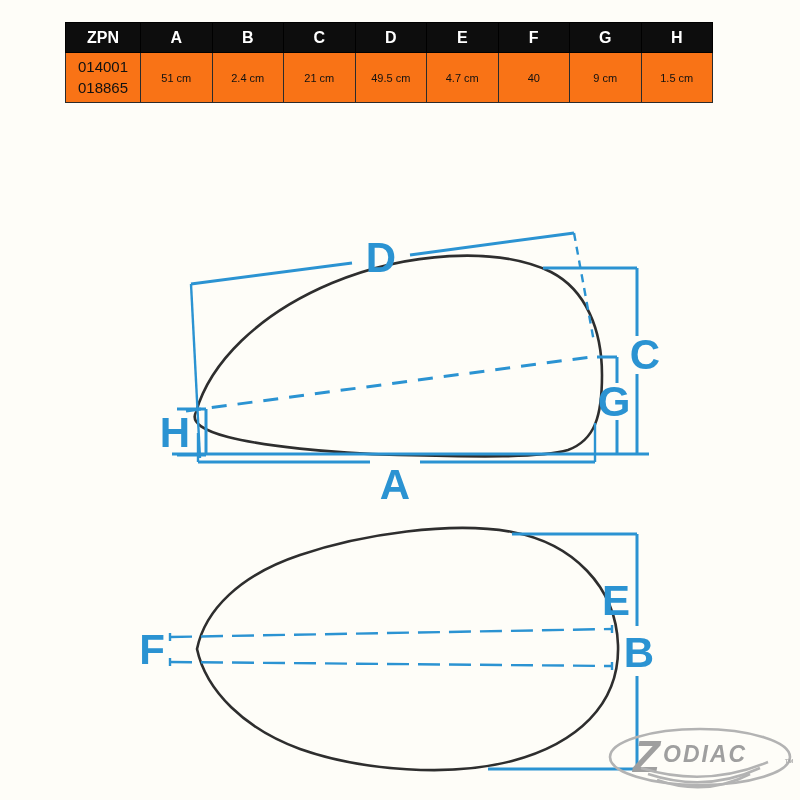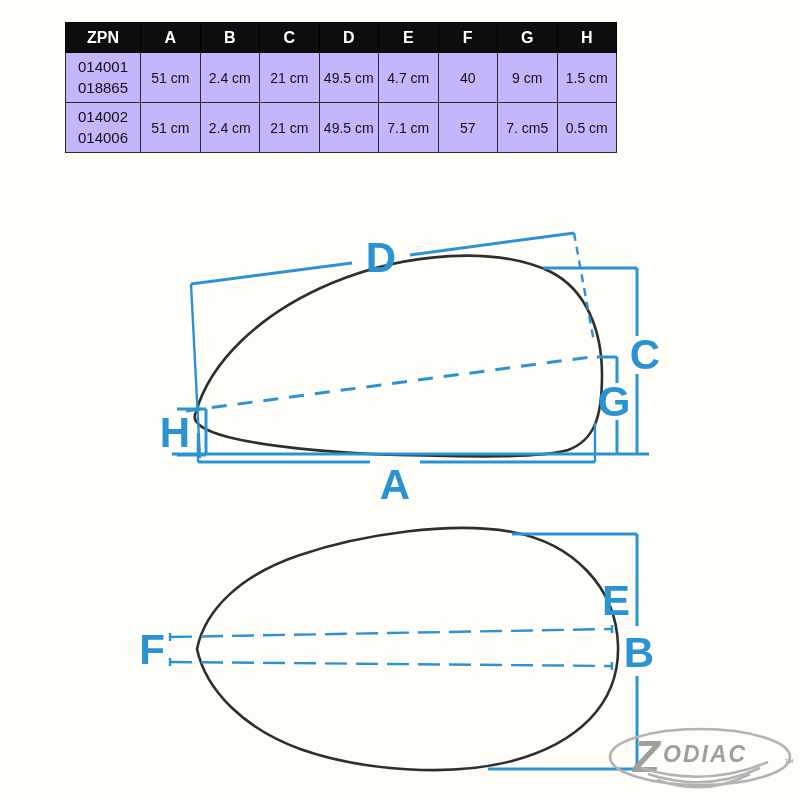--- a/index.html
+++ b/index.html
@@ -5,34 +5,34 @@
   html,body{margin:0;padding:0;}
   body{
     width:800px;height:800px;
     background:#fffefa;
     font-family:"Liberation Sans",sans-serif;
   }
   .sheet{position:relative;width:800px;height:800px;overflow:hidden;background:#fefdf8;}
 
   
   table.spec{
-    position:absolute;left:65px;top:22px;width:552px;
-    border-collapse:collapse;table-layout:fixed;background:#c4b5fd;
+    position:absolute;left:65px;top:22px;width:648px;
+    border-collapse:collapse;table-layout:fixed;background:#f97316;
   }
   table.spec th{
     background:#0d0d0d;color:#ffffff;
     font-size:16px;font-weight:bold;
     height:29px;padding:0;text-align:center;
     border:1px solid #000000;
   }
   table.spec td{
     border:1px solid #2b2b2b;
     height:49px;padding:0;
     text-align:center;vertical-align:middle;
-    font-size:14px;color:#111111;
+    font-size:11px;color:#111111;
   }
   table.spec td.zpn{font-weight:normal;line-height:1.35;font-size:15px;}
 
   
   svg.drawing{position:absolute;left:0;top:0;}
   .seat{stroke:#2e2e2e;stroke-width:2.6;fill:none;stroke-linecap:round;}
   .dim{stroke:#2b93d2;stroke-width:3;fill:none;stroke-linecap:butt;}
   .dim-thin{stroke:#2b93d2;stroke-width:2.4;fill:none;}
   .dim-label{
     font-family:"Liberation Sans",sans-serif;
@@ -81,34 +81,20 @@
           <div>018865</div>
         </td>
         <td>51 cm</td>
         <td>2.4 cm</td>
         <td>21 cm</td>
         <td>49.5 cm</td>
         <td>4.7 cm</td>
         <td>40</td>
         <td>9 cm</td>
         <td>1.5 cm</td>
-      </tr>
-      <tr>
-        <td class="zpn">
-          <div>014002</div>
-          <div>014006</div>
-        </td>
-        <td>51 cm</td>
-        <td>2.4 cm</td>
-        <td>21 cm</td>
-        <td>49.5 cm</td>
-        <td>7.1 cm</td>
-        <td>57</td>
-        <td>7. cm5</td>
-        <td>0.5 cm</td>
       </tr>
     </tbody>
   </table>
 
   <svg class="drawing" width="800" height="800" viewBox="0 0 800 800">
 
     <g>
 
       <path class="seat" d="M196,412
            C210,363 258,314 332,283

